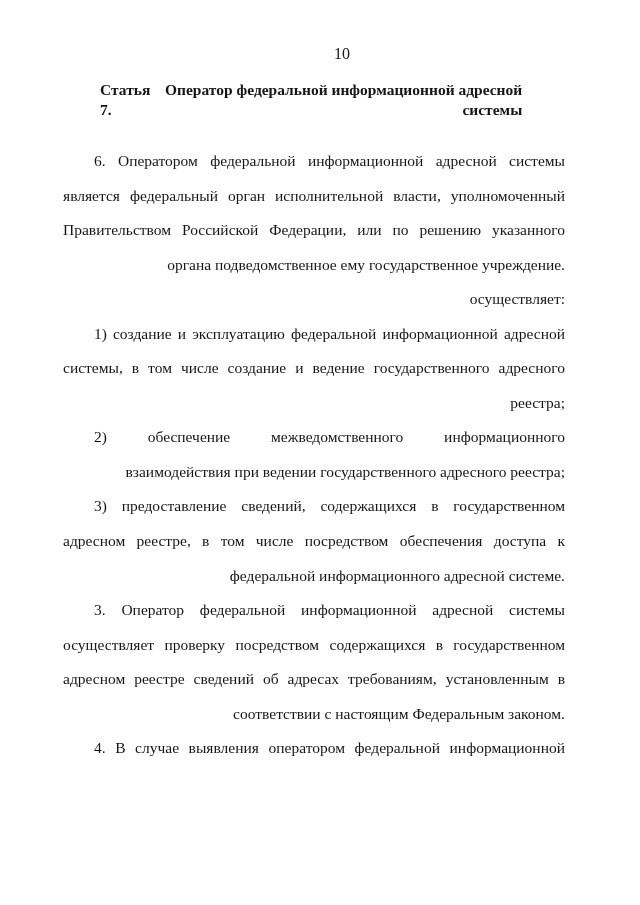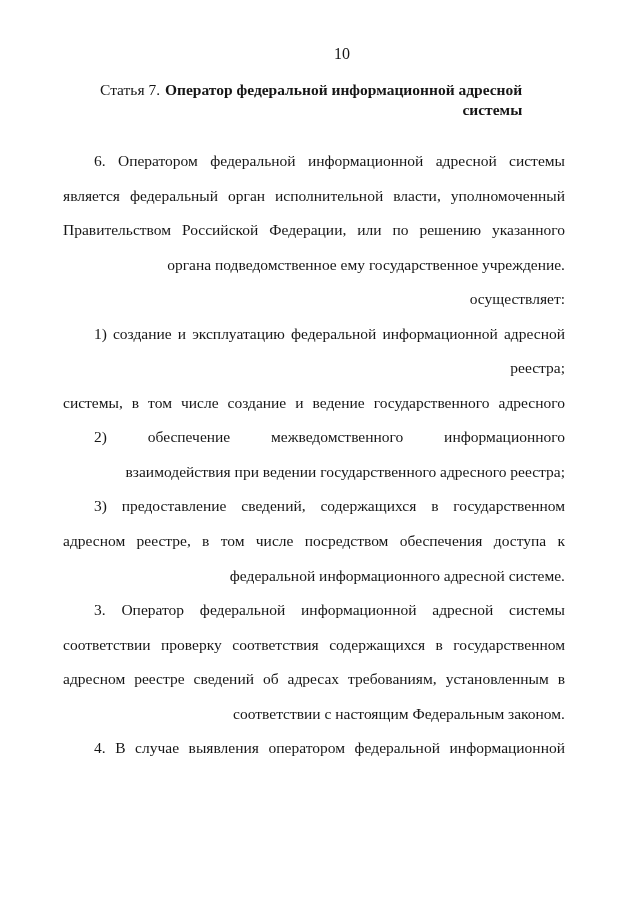--- a/index.html
+++ b/index.html
@@ -31,21 +31,21 @@
     top: 80px;
     left: 100px;
     width: 460px;
     display: flex;
     font-size: 15.5px;
     line-height: 19.5px;
   }
   .article-label {
     flex: 0 0 65px;
     width: 65px;
-    font-weight: normal;
+    font-weight: bold;
   }
   .article-title {
     font-weight: bold;
     text-align: right;
   }
   .article-title .title-line {
     white-space: nowrap;
   }
   .body-text {
     position: absolute;
@@ -82,26 +82,26 @@
     </div>
   </div>
 
   <div class="body-text">
       <div class="line fill indent">6. Оператором федеральной информационной адресной системы</div>
       <div class="line fill">является федеральный орган исполнительной власти, уполномоченный</div>
       <div class="line fill">Правительством Российской Федерации, или по решению указанного</div>
       <div class="line">органа подведомственное ему государственное учреждение.</div>
       <div class="line">осуществляет:</div>
       <div class="line fill indent">1) создание и эксплуатацию федеральной информационной адресной</div>
+      <div class="line fill">системы, в том числе создание и ведение государственного адресного</div>
       <div class="line">реестра;</div>
-      <div class="line fill">системы, в том числе создание и ведение государственного адресного</div>
       <div class="line fill indent">2) обеспечение межведомственного информационного</div>
       <div class="line">взаимодействия при ведении государственного адресного реестра;</div>
       <div class="line fill indent">3) предоставление сведений, содержащихся в государственном</div>
       <div class="line fill">адресном реестре, в том числе посредством обеспечения доступа к</div>
       <div class="line">федеральной информационного адресной системе.</div>
       <div class="line fill indent">3. Оператор федеральной информационной адресной системы</div>
-      <div class="line fill">соответствии проверку соответствия содержащихся в государственном</div>
+      <div class="line fill">осуществляет проверку посредством содержащихся в государственном</div>
       <div class="line fill">адресном реестре сведений об адресах требованиям, установленным в</div>
       <div class="line">соответствии с настоящим Федеральным законом.</div>
       <div class="line fill indent">4. В случае выявления оператором федеральной информационной</div>
     </div>
 </div>
 
 </body></html>

